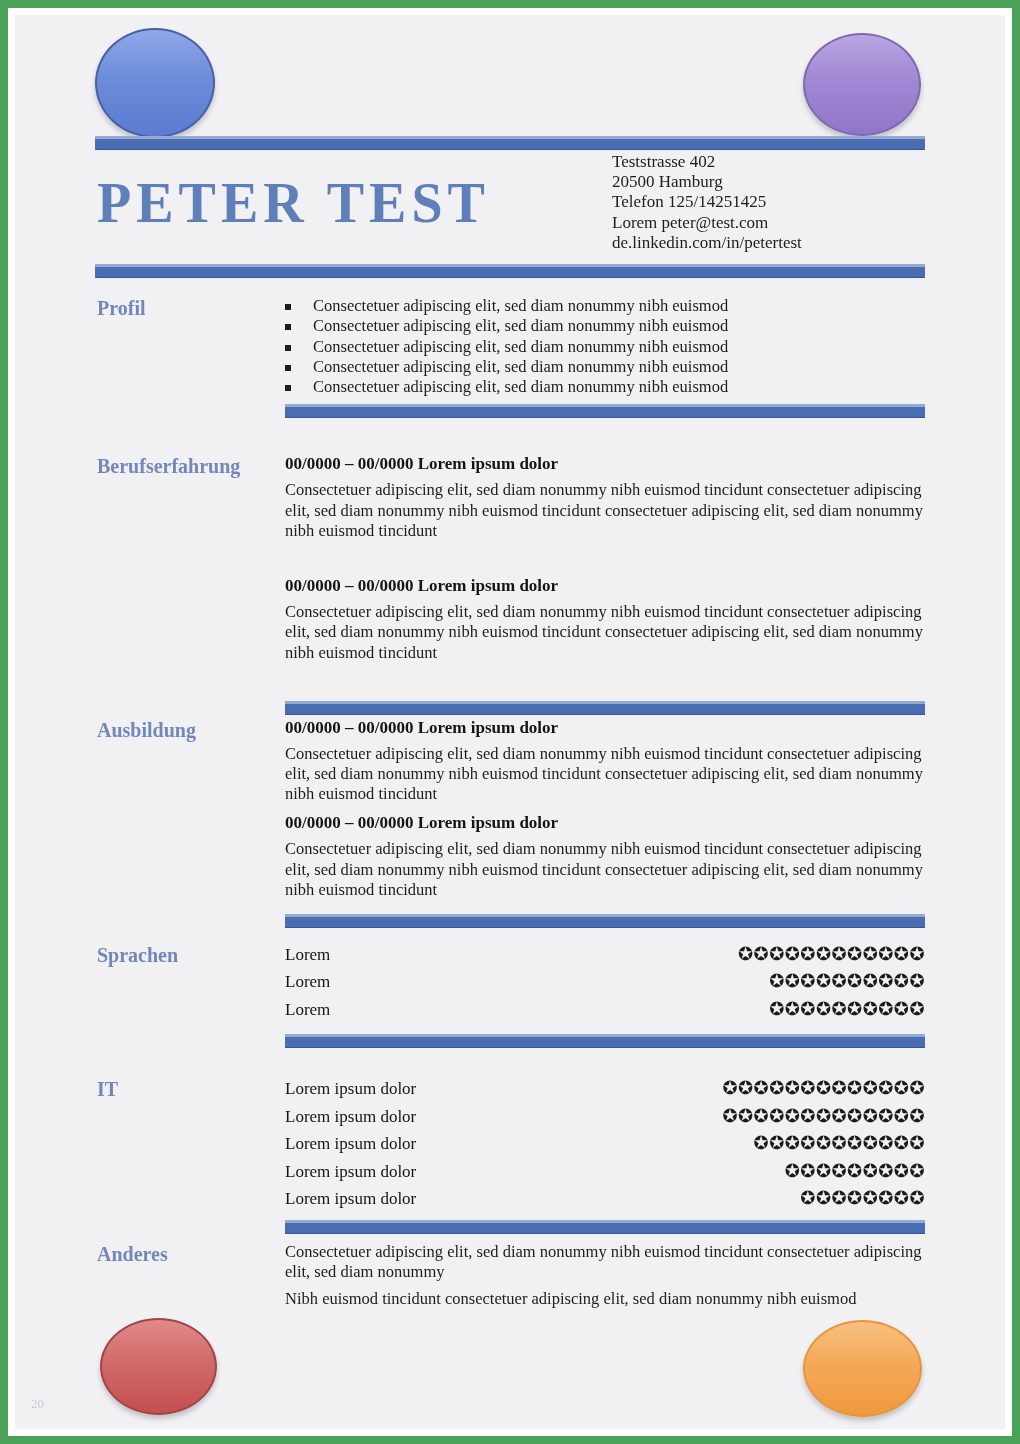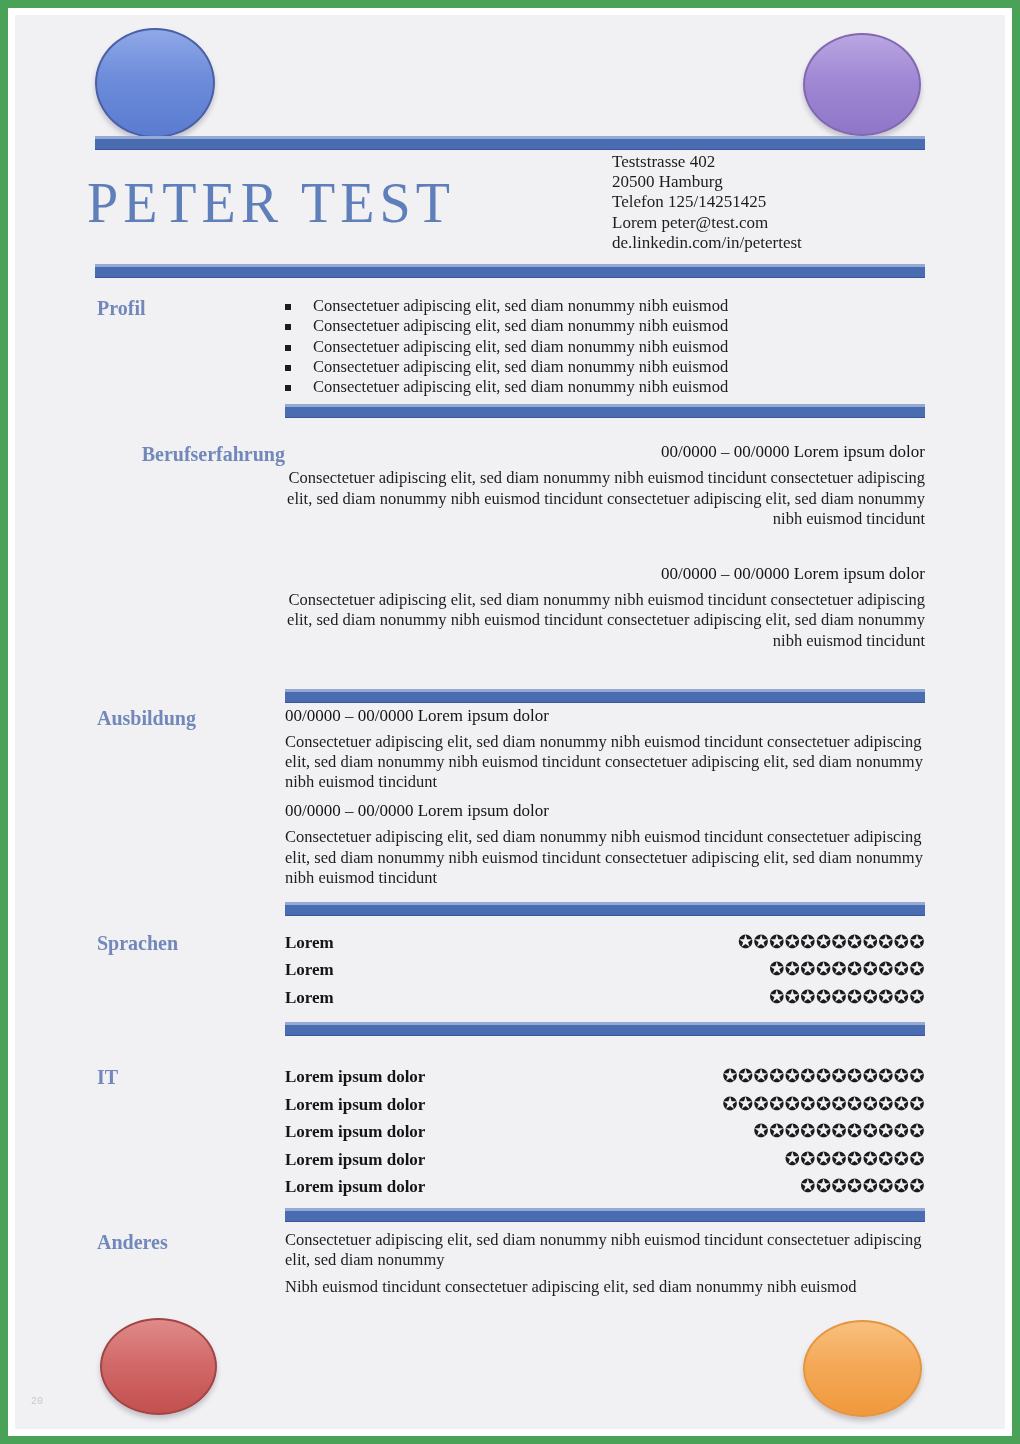--- a/index.html
+++ b/index.html
@@ -40,22 +40,22 @@
   .bar {
     position:absolute;
     height:13px;
     background:linear-gradient(to bottom,#94a9d4 0%,#94a9d4 24%,#4a6cb0 24%,#4a6cb0 100%);
     border-bottom:1px solid #3a569b;
   }
   .bar.top1 { left:80px; top:121px; width:830px; }
   .bar.top2 { left:80px; top:249px; width:830px; }
   
   .name {
-    position:absolute; left:72px; top:160px;
-    font-size:56px; font-weight:400; letter-spacing:5px;
+    position:absolute; left:82px; top:160px;
+    font-size:56px; font-weight:700; letter-spacing:5px;
     color:#5f7fba; margin:0; line-height:1;
   }
   .contact {
     position:absolute; left:597px; top:137px;
     font-size:17px; line-height:20.2px; color:#1d1d1d;
   }
   
   main { position:absolute; left:0; top:281px; width:990px; box-sizing:border-box;
          padding:0 80px 0 82px; }
   .section { display:grid; grid-template-columns:188px 1fr; }
@@ -68,48 +68,48 @@
     height:13px;
     background:linear-gradient(to bottom,#94a9d4 0%,#94a9d4 24%,#4a6cb0 24%,#4a6cb0 100%);
     border-bottom:1px solid #3a569b;
   }
   
   ul.bullets { list-style:none; margin:0; padding:0; }
   ul.bullets li { display:flex; font-size:16.5px; line-height:20.3px; color:#1d1d1d; }
   .sq { flex:0 0 28px; }
   .sq::before { content:""; display:block; width:6px; height:6px; background:#1d1d1d; margin-top:8px; }
   
-  .entry-title { font-weight:400; font-size:17px; line-height:20px; color:#151515; margin:0; }
+  .entry-title { font-weight:700; font-size:17px; line-height:20px; color:#151515; margin:0; }
   .entry-desc  { font-size:16.5px; line-height:20.2px; color:#1d1d1d; margin:6px 0 0 0; }
   .entry + .entry.gap-big   { margin-top:35px; }
   .entry + .entry.gap-small { margin-top:9px; }
   
   .skill-row { display:flex; justify-content:space-between; align-items:baseline;
                height:27.5px; }
-  .skill-name { font-weight:700; font-size:17px; color:#151515; }
+  .skill-name { font-weight:400; font-size:17px; color:#151515; }
   .skill-stars { font-family:"DejaVu Sans", sans-serif; font-size:18px; color:#1b1b1b;
                  letter-spacing:0.5px; white-space:nowrap; }
   
   .para { font-size:16.5px; line-height:20.2px; color:#1d1d1d; margin:0; }
   .para + .para { margin-top:7px; }
   
   .m-div1 { margin-top:7px; }
-  .m-sec-beruf { margin-top:24px;text-align:right; }
+  .m-sec-beruf { margin-top:36px; }
   .m-div2 { margin-top:38px; }
   .m-sec-ausb { margin-top:3px; }
   .m-div3 { margin-top:14px; }
   .m-sec-sprach { margin-top:15px; }
   .m-div4 { margin-top:9px; }
   .m-sec-it { margin-top:29px; }
   .m-div5 { margin-top:5px; }
   .m-sec-anderes { margin-top:8px; }
   .page-number {
     position:absolute; left:16px; top:1381px;
-    font-size:10px; color:#c9c8cd;
-    font-family:Liberation Mono, monospace;
+    font-size:13px; color:#c9c8cd;
+    font-family:Liberation Serif, serif;
   }
 </style>
 </head>
 <body>
 
 <div class="page">
   <div class="inner">
 
     <div class="ellipse blue"></div>
     <div class="ellipse purple"></div>

